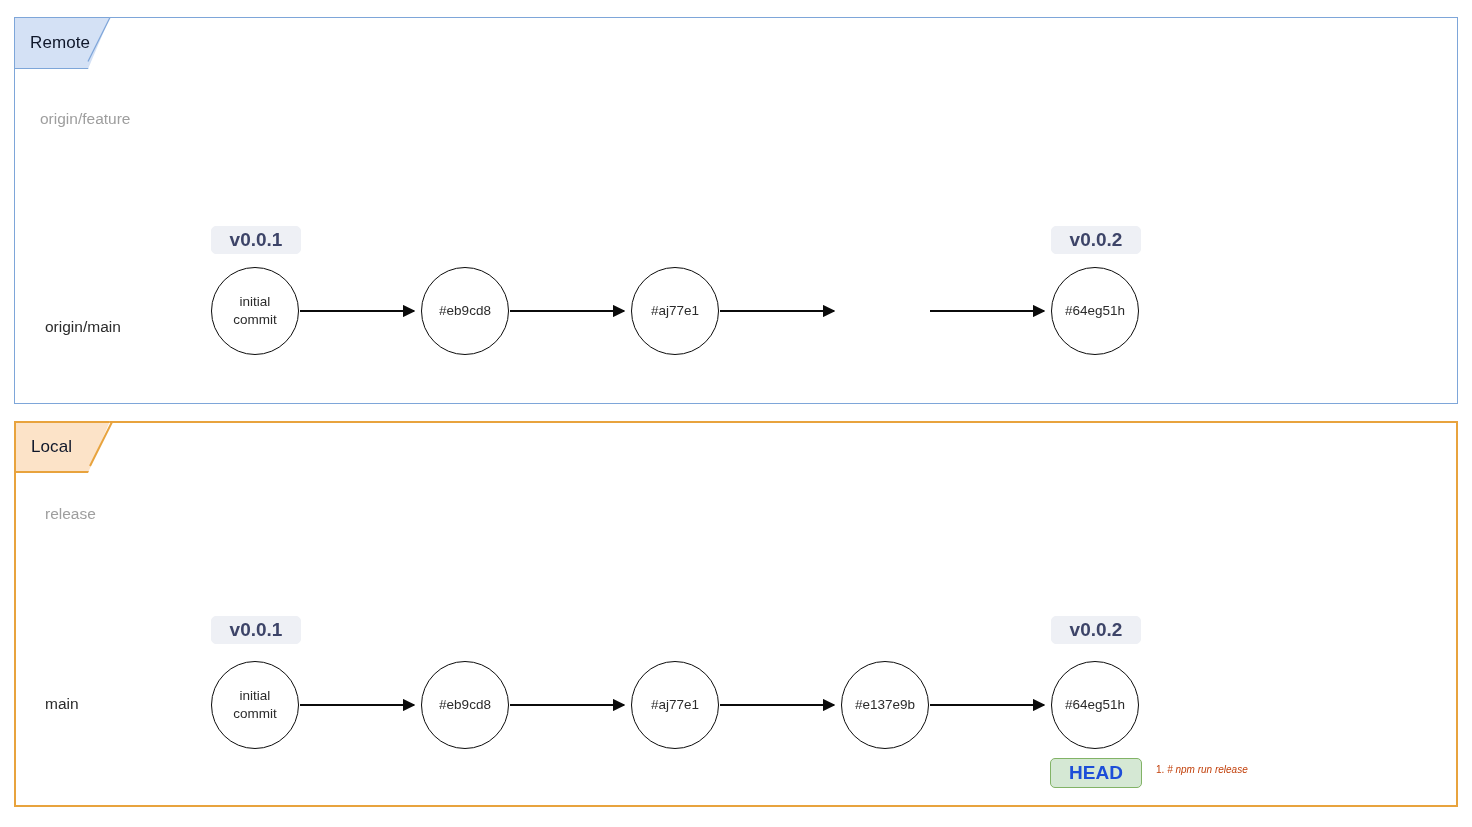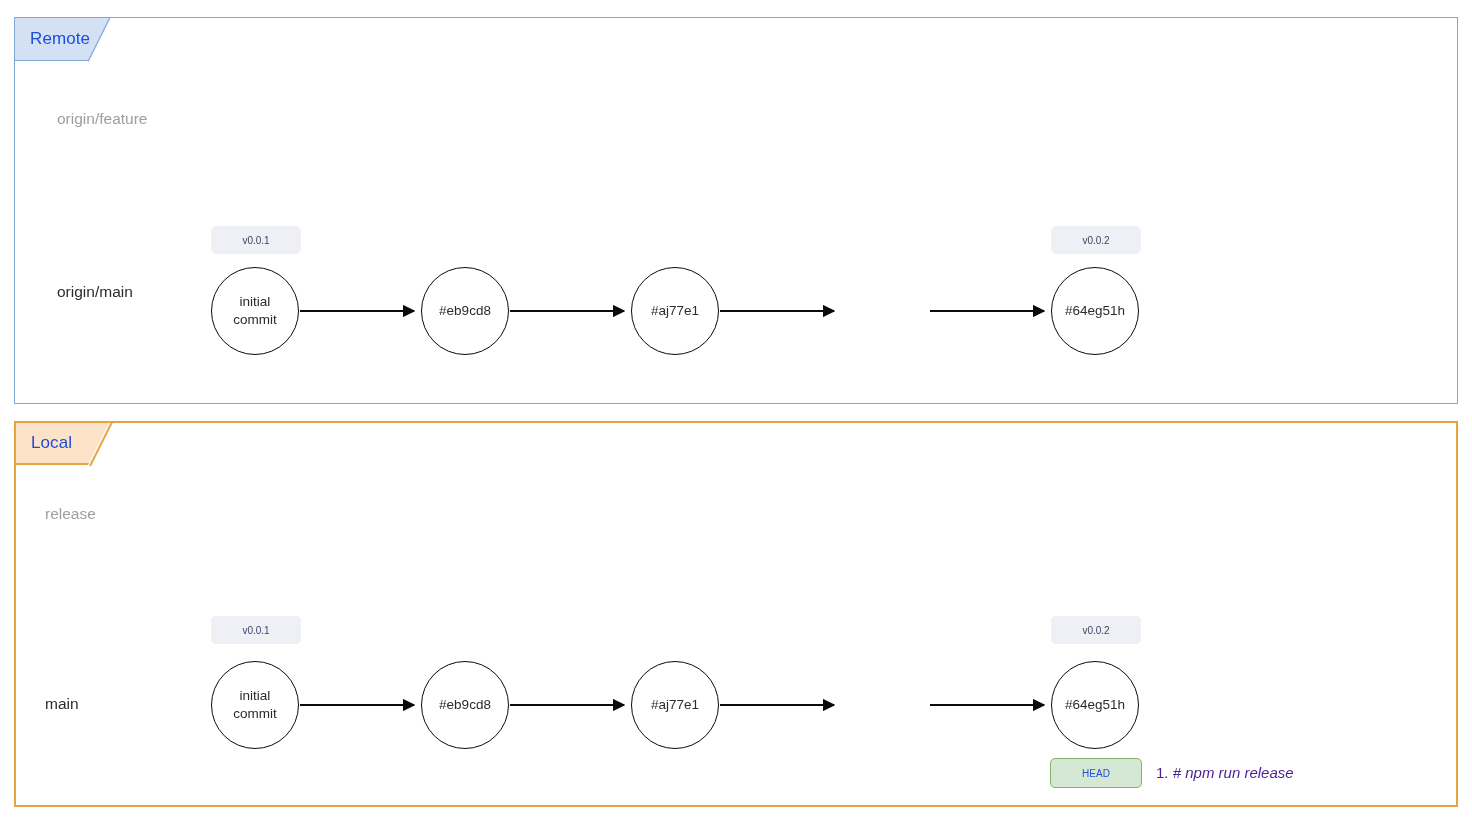--- a/index.html
+++ b/index.html
@@ -42,28 +42,28 @@
     width: 1444px;
     height: 386px;
     border: 2px solid #e8a33d;
   }
 
   
   .lane-tab {
     position: absolute;
     left: -1px;
     top: -1px;
-    height: 44px;
+    height: 52px;
     width: 96px;
     box-sizing: border-box;
     display: flex;
     align-items: center;
     padding-left: 15px;
     font-size: 17px;
-    color: #1d4ed8;
+    color: #0f172a;
     letter-spacing: 0.1px;
   }
   .lane.remote .lane-tab {
     background: #d4e1f5;
     border: 1px solid #7ea6d9;
     border-right: none;
     -webkit-clip-path: polygon(0 0, 100% 0, calc(100% - 22px) 100%, 0 100%);
     clip-path: polygon(0 0, 100% 0, calc(100% - 22px) 100%, 0 100%);
   }
   .lane.local .lane-tab {
@@ -114,42 +114,42 @@
   
   .badge {
     position: absolute;
     box-sizing: border-box;
     display: flex;
     align-items: center;
     justify-content: center;
     height: 28px;
     width: 90px;
     border-radius: 5px;
-    font-size: 10px;
-    font-weight: normal;
+    font-size: 19px;
+    font-weight: bold;
     z-index: 4;
   }
   .badge.tag {
     background: #eef0f5;
     color: #3d4468;
     border: 1px solid #eef0f5;
   }
   .badge.head {
     background: #d5e8d4;
     color: #1d4ed8;
     border: 1.6px solid #82b366;
     height: 30px;
     width: 92px;
   }
 
   
   .annotation {
     position: absolute;
-    font-size: 15px;
-    color: #4c1d95;
+    font-size: 10px;
+    color: #c2410c;
     white-space: nowrap;
     z-index: 4;
   }
   .annotation .anno-num { font-style: normal; }
   .annotation .anno-cmd { font-style: italic; }
 
   
   #arrows {
     position: absolute;
     left: 0; top: 0;
@@ -185,23 +185,23 @@
   <div class="lane remote">
     <div class="lane-tab">
       <span>Remote</span>
     </div>
     <svg class="tab-slash" style="left:72px; top:-1px; width:26px; height:46px;">
       <line x1="23" y1="0.5" x2="1" y2="44.5" stroke="#7ea6d9" stroke-width="1.2"></line>
       <line x1="1" y1="44.5" x2="24" y2="44.5" stroke="#7ea6d9" stroke-width="0"></line>
     </svg>
   </div>
 
-  <div class="branch-label inactive" style="left:57px; top:110px;">origin/feature</div>
-
-  <div class="branch-label active" style="left:45px; top:283px;margin-left:12px;">origin/main</div>
+  <div class="branch-label inactive" style="left:40px; top:110px;">origin/feature</div>
+
+  <div class="branch-label active" style="left:45px; top:318px;">origin/main</div>
 
   <div class="badge tag" style="left:211px; top:226px;">v0.0.1</div>
   <div class="badge tag" style="left:1051px; top:226px;">v0.0.2</div>
 
   <div class="commit" style="left:211px; top:267px;">
     <span>initial</span>
     <span>commit</span>
   </div>
   <div class="commit" style="left:421px; top:267px;">
     <span>#eb9cd8</span>
@@ -232,20 +232,23 @@
   <div class="commit" style="left:211px; top:661px;">
     <span>initial</span>
     <span>commit</span>
   </div>
   <div class="commit" style="left:421px; top:661px;">
     <span>#eb9cd8</span>
   </div>
   <div class="commit" style="left:631px; top:661px;">
     <span>#aj77e1</span>
   </div>
+  <div class="commit" style="left:841px; top:661px;">
+    <span>#e137e9b</span>
+  </div>
   <div class="commit" style="left:1051px; top:661px;">
     <span>#64eg51h</span>
   </div>
 
   <div class="badge head" style="left:1050px; top:758px;">HEAD</div>
 
   <div class="annotation" style="left:1156px; top:764px;">
     <span class="anno-num">1.</span>
     <span class="anno-cmd"># npm run release</span>
   </div>

